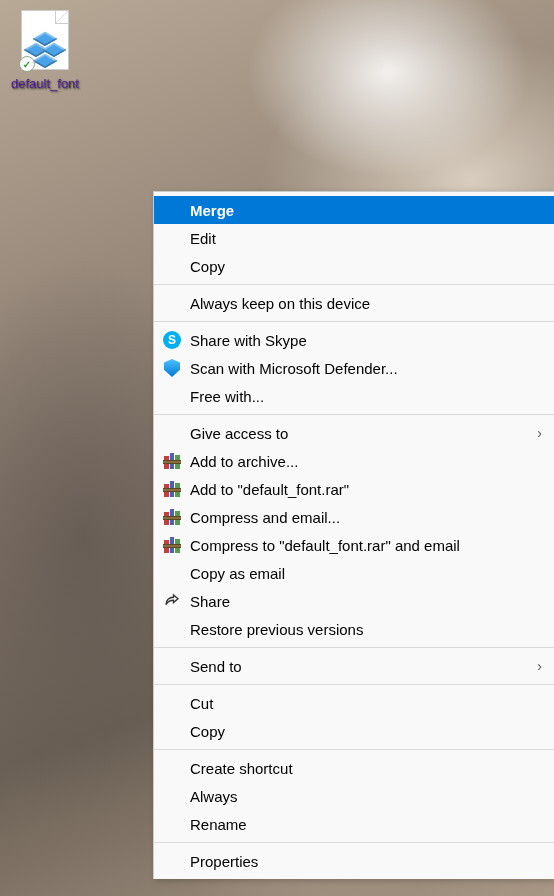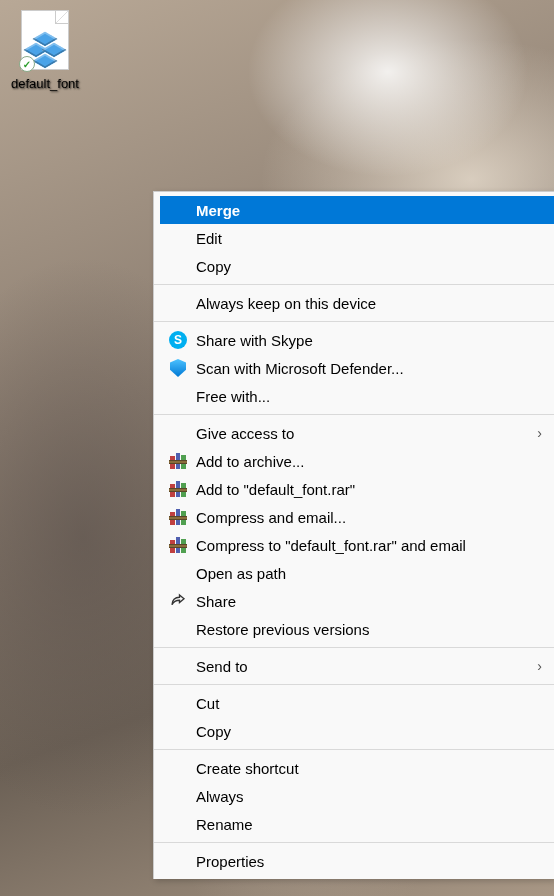--- a/index.html
+++ b/index.html
@@ -75,21 +75,21 @@
       background: #fff;
       border: 1px solid #8a8;
       display: flex;
       align-items: center;
       justify-content: center;
       font-size: 10px;
       color: #2a9d2a;
       font-weight: bold;
     }
     .icon-label {
-      color: #000000;
+      color: #4c1d95;
       font-size: 13px;
       text-shadow: 1px 1px 2px rgba(0,0,0,0.8);
       padding: 1px 2px;
       display: inline-block;
     }
     .context-menu {
       position: absolute;
       top: 191px;
       right: 0;
       width: 401px;
@@ -100,21 +100,20 @@
       box-shadow: 2px 2px 6px rgba(0,0,0,0.2);
       padding: 4px 0;
     }
     .menu-item {
       display: flex;
       align-items: center;
       height: 28px;
       padding: 0 38px 0 36px;
       position: relative;
       cursor: default;
-      margin-left: 6px;
     }
     .menu-item.highlighted {
       background: #0078d7;
       color: #fff;
       font-weight: 600;
     }
     .menu-item.bold { font-weight: 600; }
     .menu-sep {
       height: 1px;
       background: #d9d9d9;
@@ -279,21 +278,21 @@
             <div class="bk"></div>
             <div class="bk"></div>
             <div class="bk"></div>
           </div>
           <div class="belt"></div>
         </div>
       </span>
       <span>Compress to "default_font.rar" and email</span>
     </div>
     <div class="menu-item">
-      <span>Open as path</span>
+      <span>Copy as email</span>
     </div>
     <div class="menu-item">
       <span class="menu-icon share-icon">
         <svg width="18" height="18" viewBox="0 0 24 24" fill="none" stroke="#333" stroke-width="1.8">
           <path d="M14 4l6 5-6 5V11c-5 0-8 2-10 6 0-6 4-10 10-10V4z"></path>
         </svg>
       </span>
       <span>Share</span>
     </div>
     <div class="menu-item">

